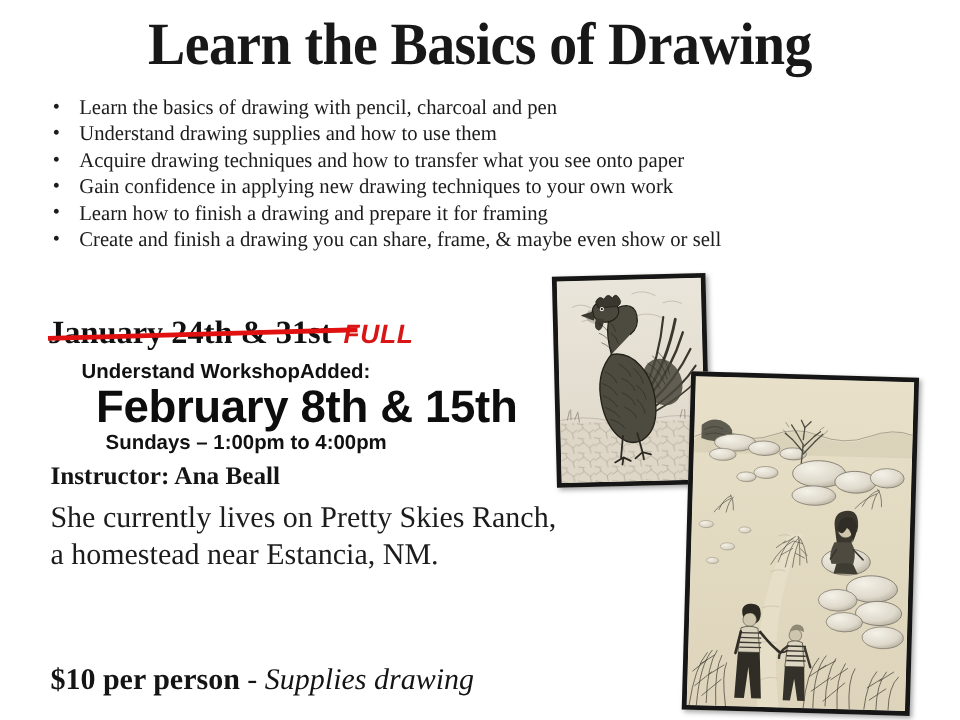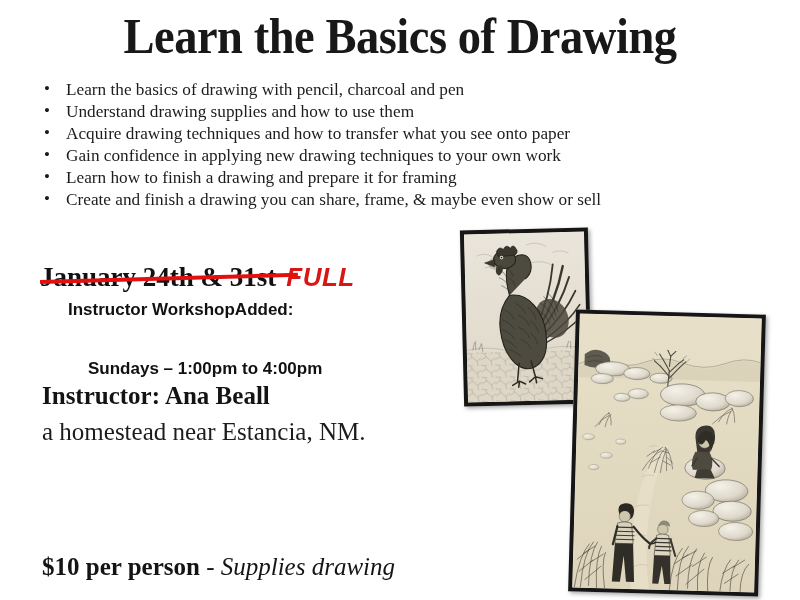--- a/index.html
+++ b/index.html
@@ -41,21 +41,21 @@
   .struck-wrap{position:absolute;left:40px;top:262px;white-space:nowrap;}
   .struck-date{
     display:inline-block;
     font-family:"Liberation Serif", serif;font-weight:bold;
     font-size:27px;line-height:30px;color:#111;
     vertical-align:baseline;
   }
   .full-tag{
     display:inline-block;margin-left:10px;
     font-family:"Liberation Sans", sans-serif;
-    font-weight:bold;font-style:italic;font-size:26px;line-height:30px;
+    font-weight:bold;font-style:italic;font-size:22px;line-height:30px;
     color:#d81616;letter-spacing:0.5px;vertical-align:baseline;
   }
   .strike-line{
     position:absolute;left:0px;top:280px;width:258px;height:4px;
     background:#e11111;transform:rotate(-1.6deg);transform-origin:left center;
     pointer-events:none;
   }
 
   .additional-line{
     position:absolute;left:68px;top:299px;
@@ -70,21 +70,21 @@
   }
   .sundays-line{
     position:absolute;left:88px;top:358px;
     font-family:"Liberation Sans", sans-serif;font-weight:bold;
     font-size:17px;line-height:21px;color:#111;white-space:nowrap;
   }
 
   .instructor-line{
     position:absolute;left:42px;top:381px;
     font-family:"Liberation Serif", serif;font-weight:bold;
-    font-size:25px;line-height:30px;color:#141414;white-space:nowrap;
+    font-size:21px;line-height:30px;color:#141414;white-space:nowrap;
   }
 
   .bio{position:absolute;left:42px;top:416px;width:520px;}
   .bio-line{
     font-family:"Liberation Serif", serif;
     font-size:25px;line-height:31px;color:#1c1c1c;white-space:nowrap;
   }
 
   .price-line{
     position:absolute;left:42px;top:552px;white-space:nowrap;
@@ -144,25 +144,27 @@
       <span class="bullet-text">Create and finish a drawing you can share, frame, &amp; maybe even show or sell</span>
     </div>
   </div>
 
 
   <div class="struck-wrap">
     <span class="struck-date">January 24th &amp; 31st</span><span class="full-tag">FULL</span>
   </div>
   <div class="strike-line" style="left:40px;"></div>
 
-  <div class="additional-line">Instructor WorkshopAdded:</div>
+  <div class="additional-line">Understand WorkshopAdded:</div>
+  <div class="feb-line">February 8th &amp; 15th</div>
   <div class="sundays-line">Sundays – 1:00pm to 4:00pm</div>
 
   <div class="instructor-line">Instructor: Ana Beall</div>
   <div class="bio">
+    <div class="bio-line">She currently lives on Pretty Skies Ranch,</div>
     <div class="bio-line">a homestead near Estancia, NM.</div>
   </div>
 
   <div class="price-line">
     <span class="price-bold">$10 per person</span><span class="price-dash"> - </span><span class="price-italic">Supplies drawing</span>
   </div>
 
   <div class="art art-rooster">
     <svg viewBox="0 0 120 168" preserveAspectRatio="none">
       <defs>

